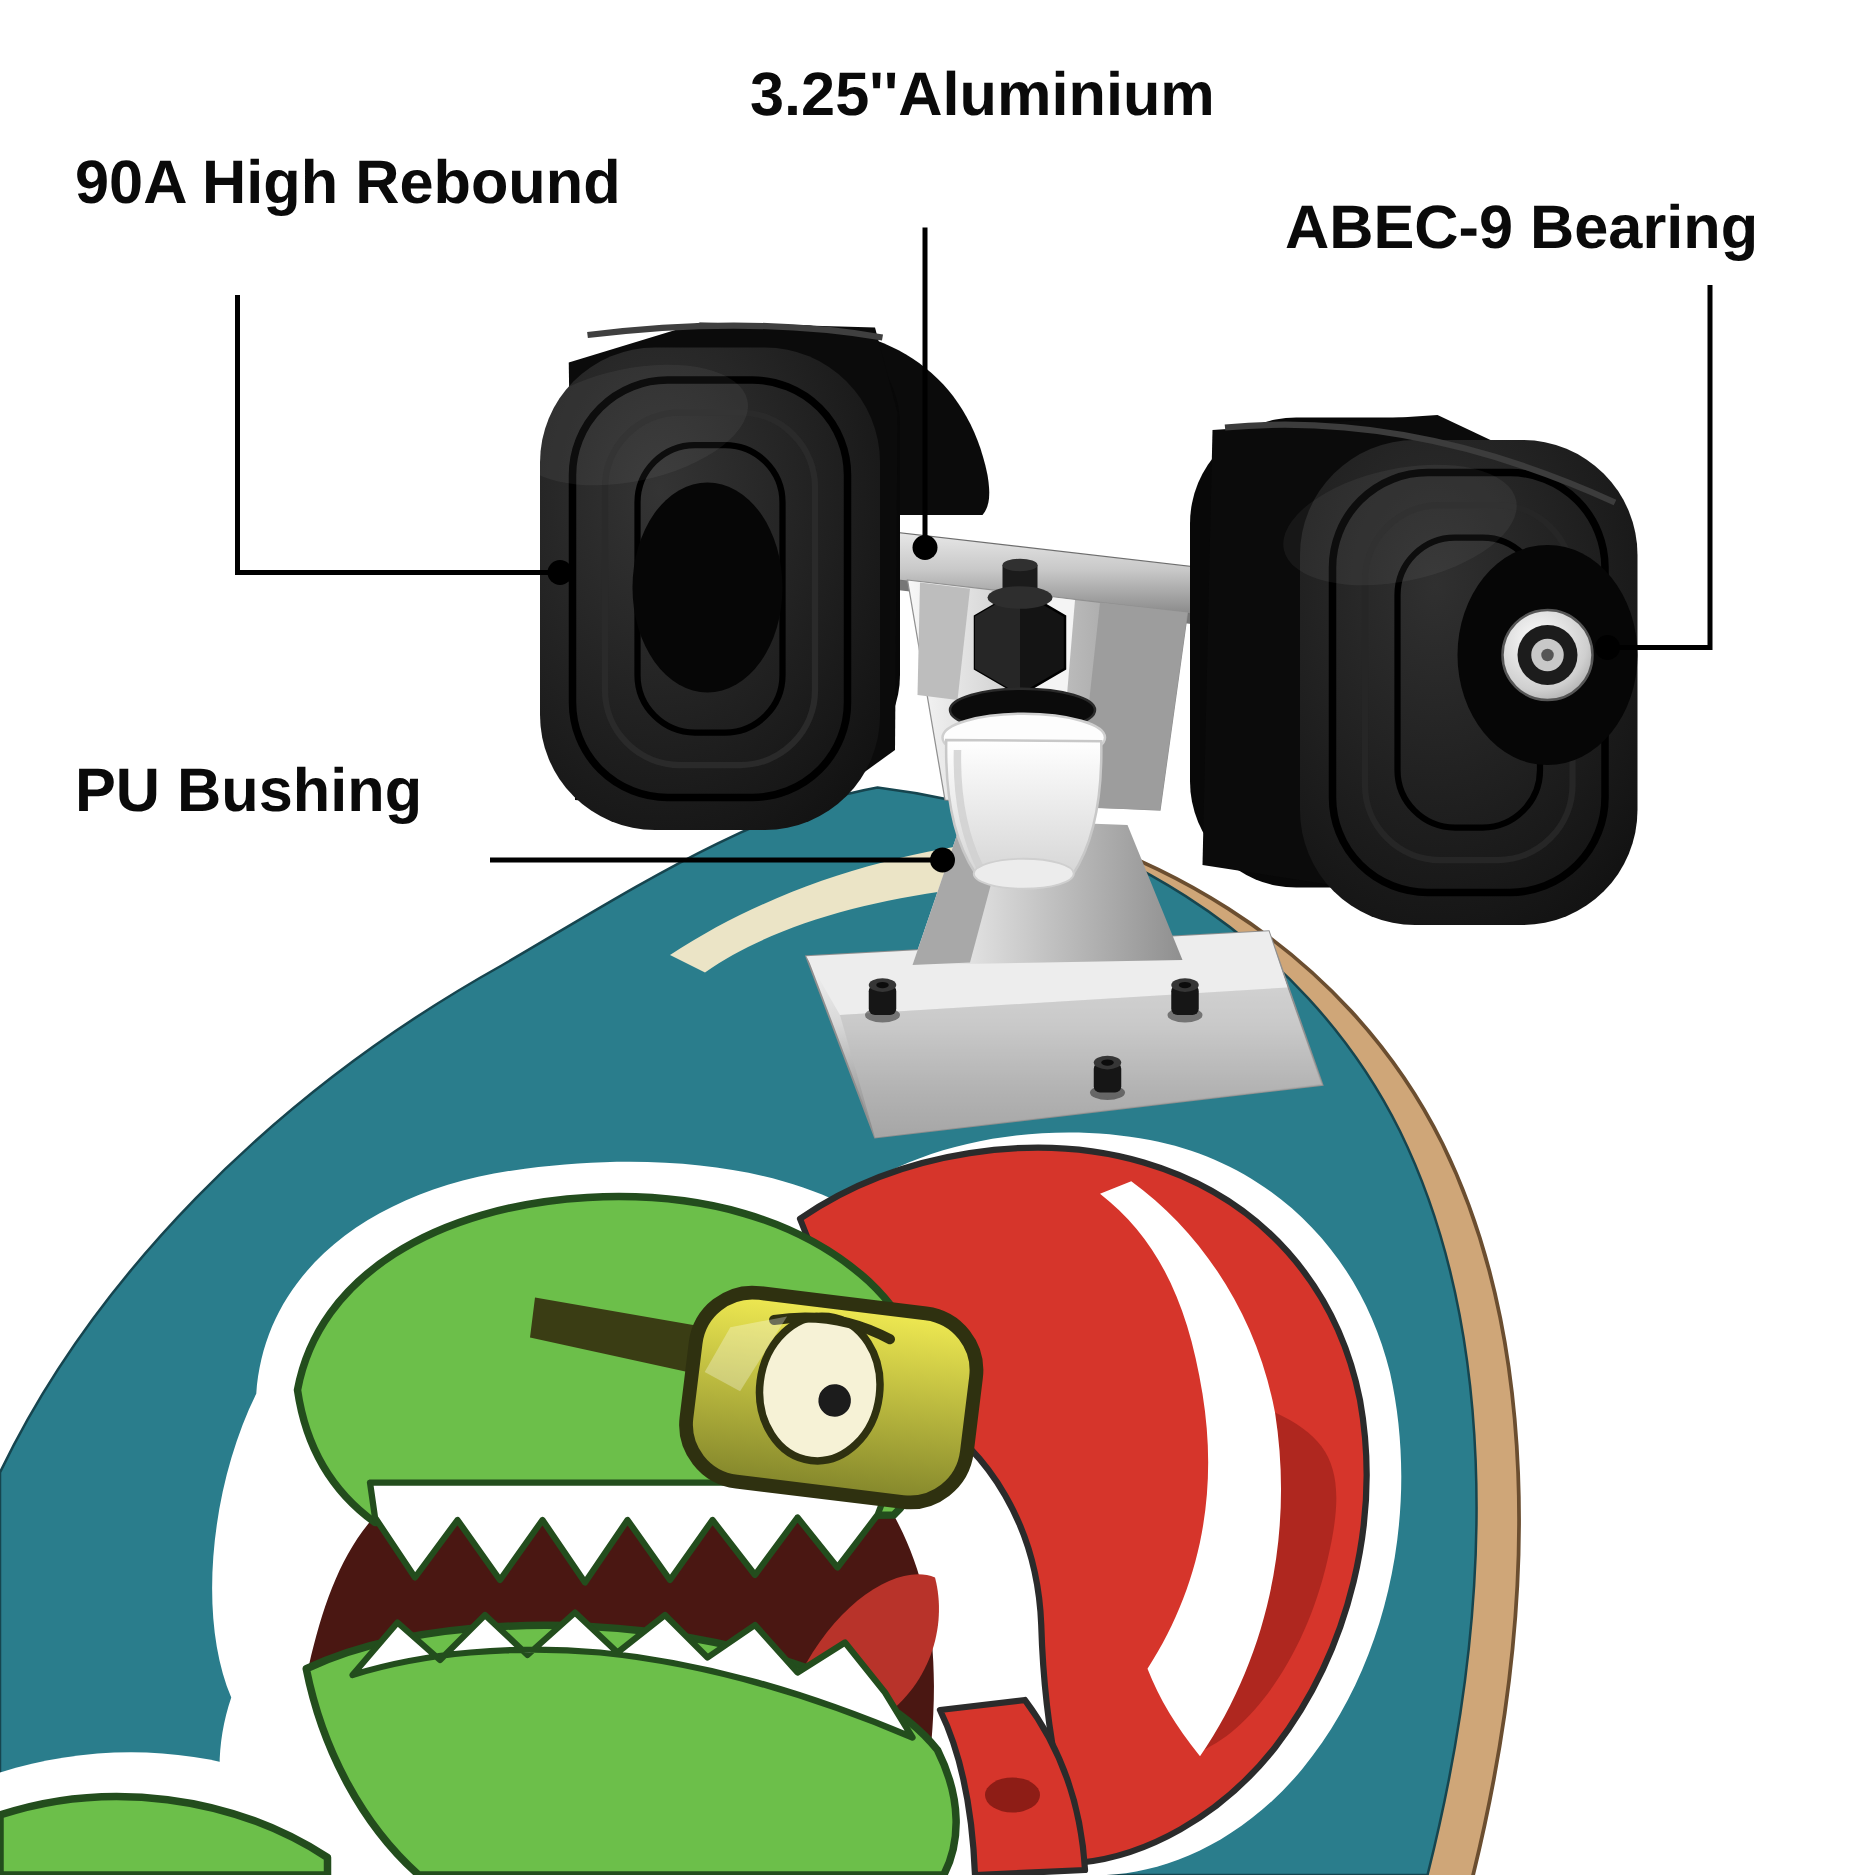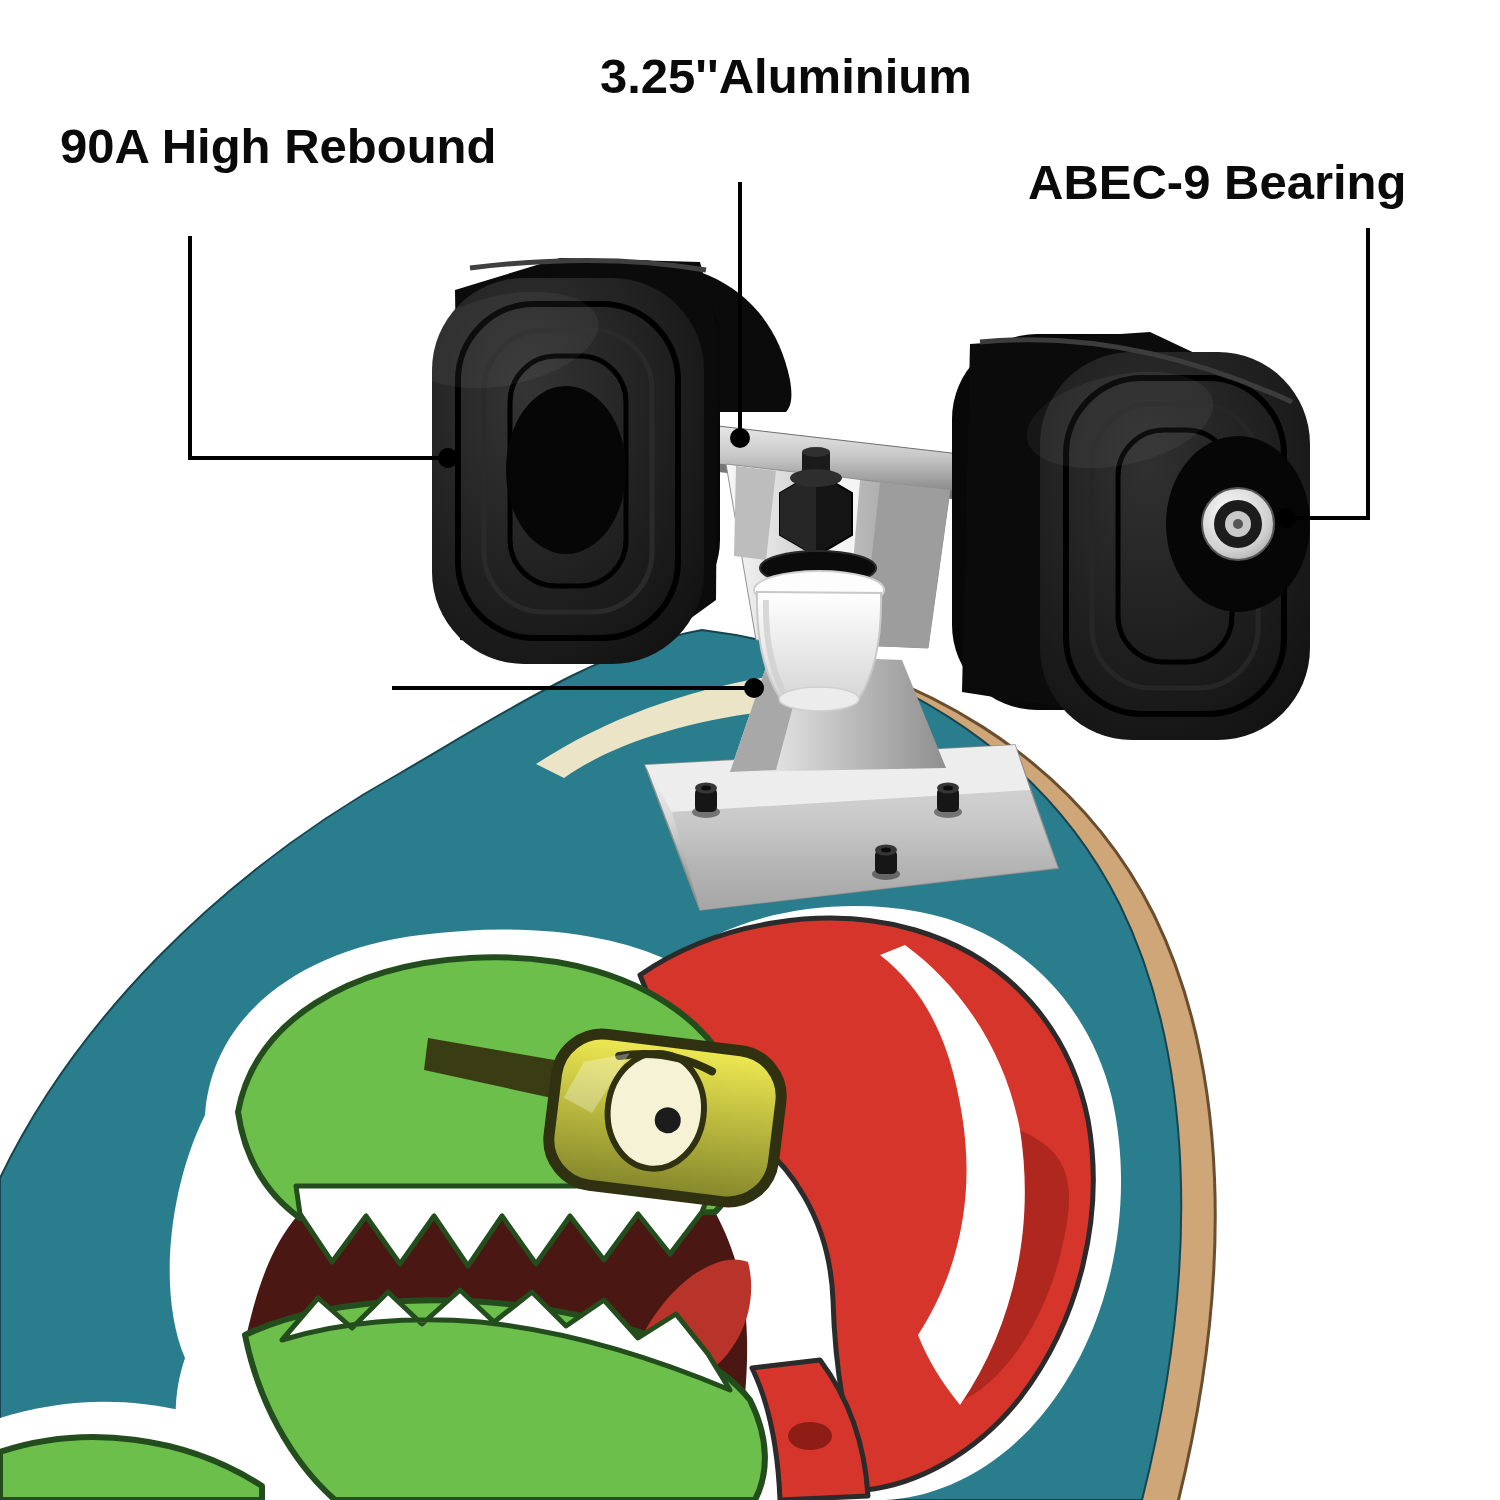--- a/index.html
+++ b/index.html
@@ -244,15 +244,16 @@
 
   <div class="callout" style="left:600px;top:48px;">
     <div>3.25''Aluminium</div>
   </div>
 
   <div class="callout" style="left:1028px;top:130px;margin-top:24px;">
     <div>ABEC-9 Bearing</div>
   </div>
 
   <div class="callout" style="left:60px;top:605px;">
+    <div>PU Bushing</div>
   </div>
 
 </div>
 
 </body></html>

